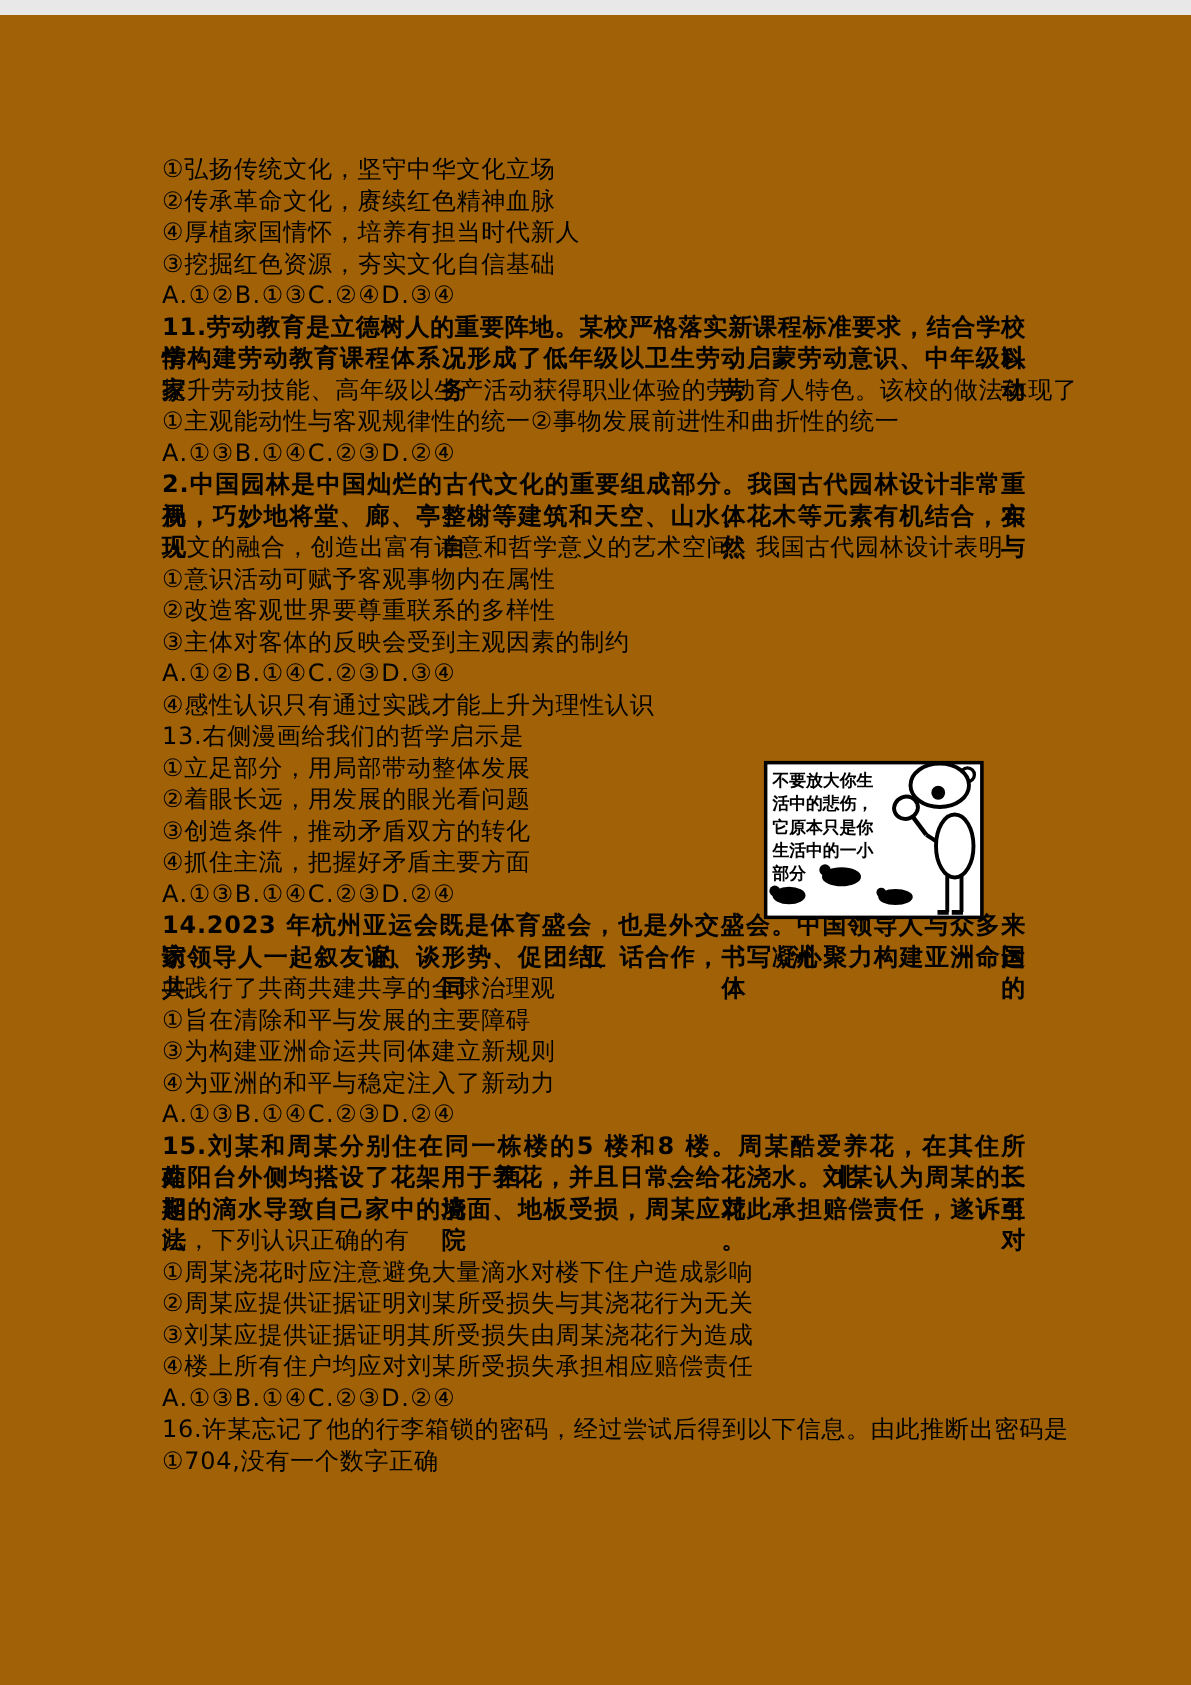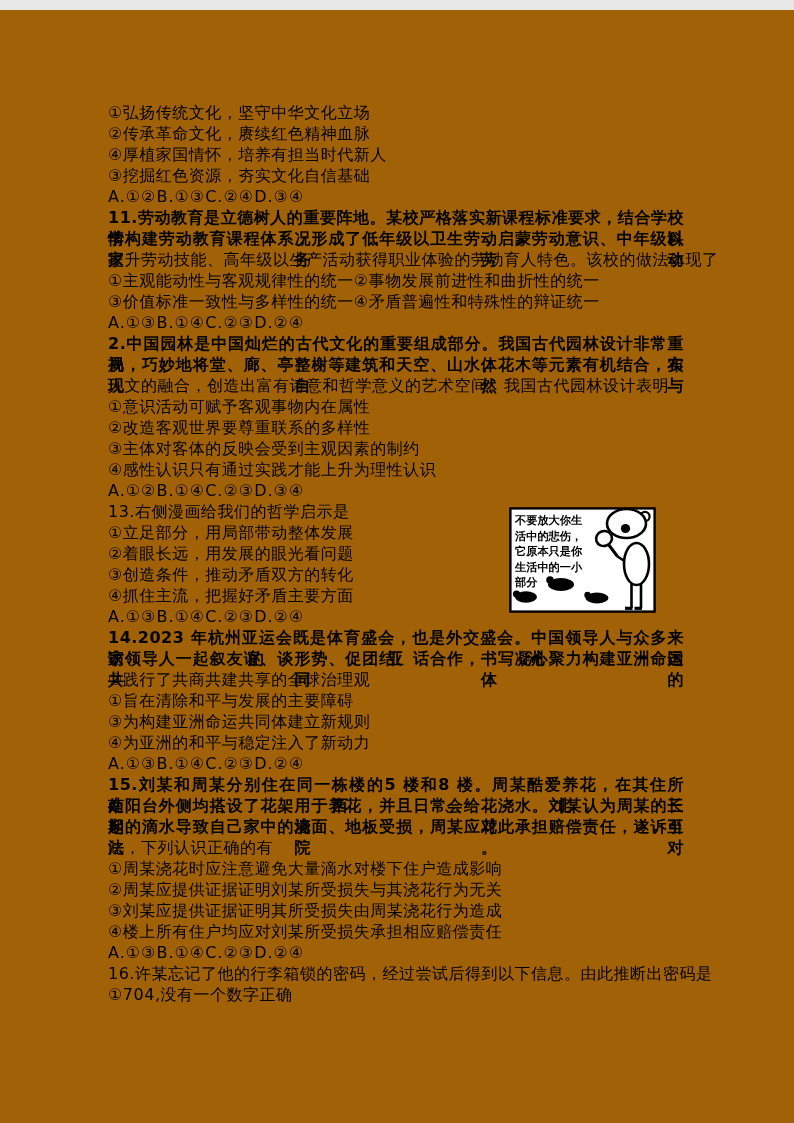--- a/index.html
+++ b/index.html
@@ -62,33 +62,32 @@
       <div class="line">④厚植家国情怀，培养有担当时代新人</div>
       <div class="line">③挖掘红色资源，夯实文化自信基础</div>
       <div class="line answer">A.①②B.①③C.②④D.③④</div>
     </div>
 
     <div class="block">
       <div class="line full">11.劳动教育是立德树人的重要阵地。某校严格落实新课程标准要求，结合学校情况，科</div>
       <div class="line full">学构建劳动教育课程体系，形成了低年级以卫生劳动启蒙劳动意识、中年级以家务劳动</div>
       <div class="line">提升劳动技能、高年级以生产活动获得职业体验的劳动育人特色。该校的做法体现了</div>
       <div class="line">①主观能动性与客观规律性的统一②事物发展前进性和曲折性的统一</div>
-      <div class="line">③价值标准一致性与多样性的统一④矛盾普遍性和特殊性的辩证统一</div>
       <div class="line answer">A.①③B.①④C.②③D.②④</div>
     </div>
 
     <div class="block">
       <div class="line full">2.中国园林是中国灿烂的古代文化的重要组成部分。我国古代园林设计非常重视整体布</div>
       <div class="line full">局，巧妙地将堂、廊、亭、榭等建筑和天空、山水、花木等元素有机结合，实现自然与</div>
       <div class="line">人文的融合，创造出富有诗意和哲学意义的艺术空间。我国古代园林设计表明</div>
       <div class="line">①意识活动可赋予客观事物内在属性</div>
       <div class="line">②改造客观世界要尊重联系的多样性</div>
       <div class="line">③主体对客体的反映会受到主观因素的制约</div>
+      <div class="line answer">A.①②B.①④C.②③D.③④</div>
       <div class="line">④感性认识只有通过实践才能上升为理性认识</div>
-      <div class="line answer">A.①②B.①④C.②③D.③④</div>
     </div>
 
     <div class="block">
       <div class="line">13.右侧漫画给我们的哲学启示是</div>
       <div class="line">①立足部分，用局部带动整体发展</div>
       <div class="line">②着眼长远，用发展的眼光看问题</div>
       <div class="line">③创造条件，推动矛盾双方的转化</div>
       <div class="line">④抓住主流，把握好矛盾主要方面</div>
       <div class="line answer">A.①③B.①④C.②③D.②④</div>
     </div>

